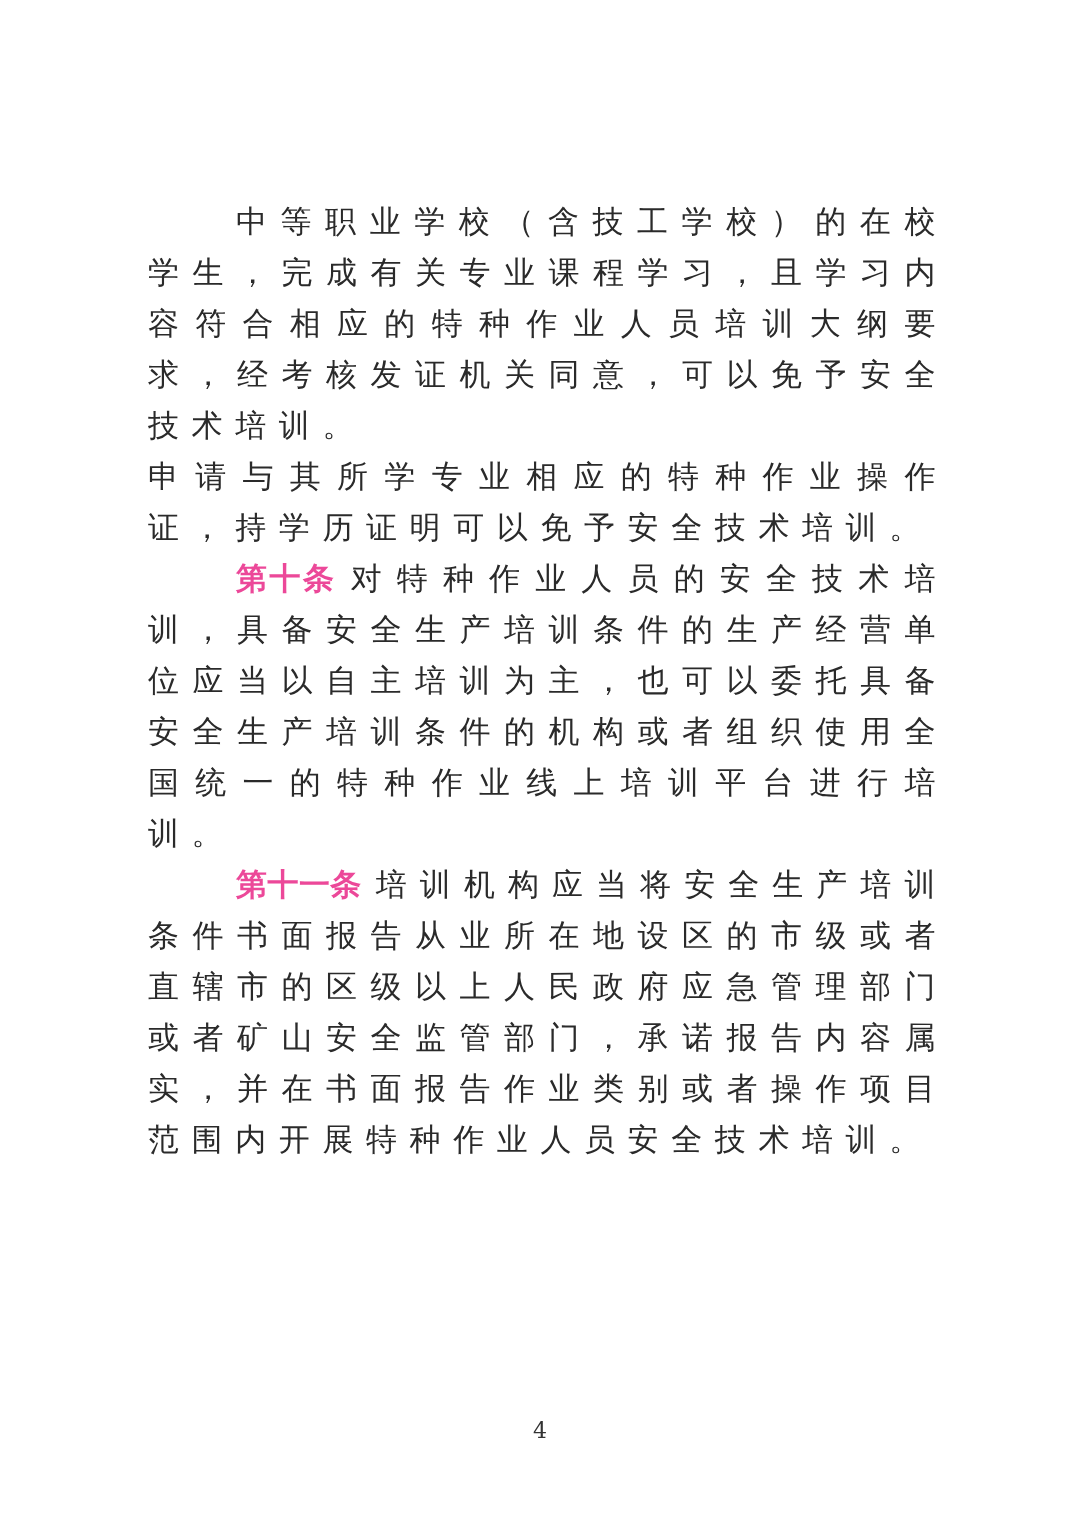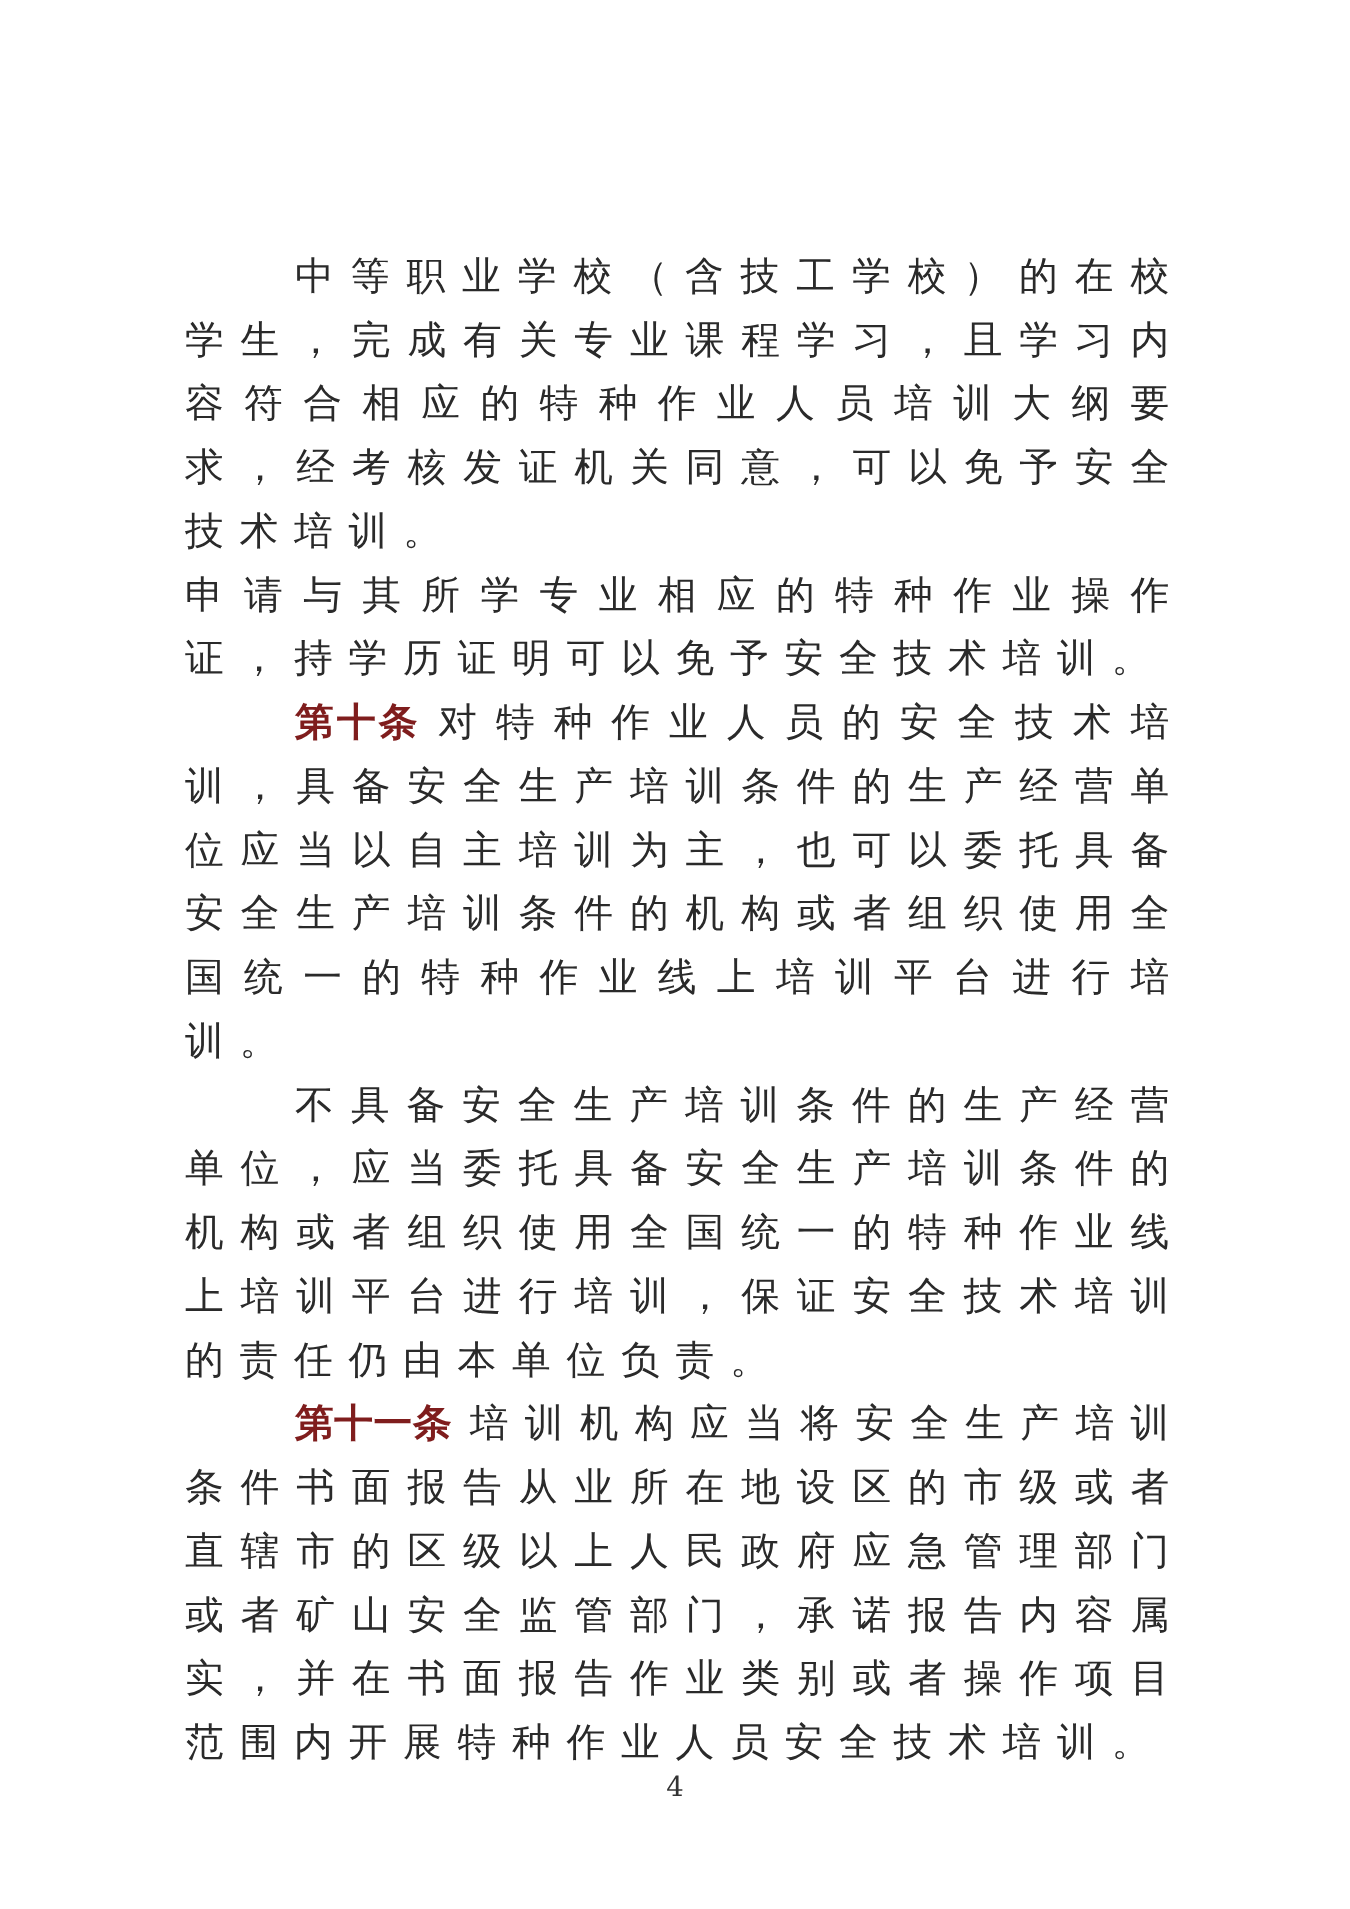--- a/index.html
+++ b/index.html
@@ -31,21 +31,21 @@
     word-break: break-all;
     white-space: normal;
   }
   .para.indent {
     text-indent: 88px;
   }
   .article-head {
     font-family: "DejaVu Sans", "Liberation Sans", sans-serif;
     font-weight: bold;
     letter-spacing: 0px;
-    color: #7f1d1d;
+    color: #ec4899;
     margin-right: 14px;
   }
   .page-number {
     position: absolute;
     left: 0;
     width: 1080px;
     top: 1418px;
     text-align: center;
     font-size: 22px;
     font-family: "DejaVu Serif", "Liberation Serif", serif;
@@ -59,21 +59,18 @@
   <p class="para indent">
     <span>中等职业学校（含技工学校）的在校学生，完成有关专业课程学习，且学习内容符合相应的特种作业人员培训大纲要求，经考核发证机关同意，可以免予安全技术培训。</span>
   </p>
   <p class="para">
     <span>申请与其所学专业相应的特种作业操作证，持学历证明可以免予安全技术培训。</span>
   </p>
   <p class="para indent">
     <span class="article-head">第十条</span><span>对特种作业人员的安全技术培训，具备安全生产培训条件的生产经营单位应当以自主培训为主，也可以委托具备安全生产培训条件的机构或者组织使用全国统一的特种作业线上培训平台进行培训。</span>
   </p>
   <p class="para indent">
-    <span>不具备安全生产培训条件的生产经营单位，应当委托具备安全生产培训条件的机构或者组织使用全国统一的特种作业线上培训平台进行培训，保证安全技术培训的责任仍由本单位负责。</span>
-  </p>
-  <p class="para indent">
     <span class="article-head">第十一条</span><span>培训机构应当将安全生产培训条件书面报告从业所在地设区的市级或者直辖市的区级以上人民政府应急管理部门或者矿山安全监管部门，承诺报告内容属实，并在书面报告作业类别或者操作项目范围内开展特种作业人员安全技术培训。</span>
   </p>
 
 </div>
 
 <div class="page-number">4</div>
 
 </body></html>

